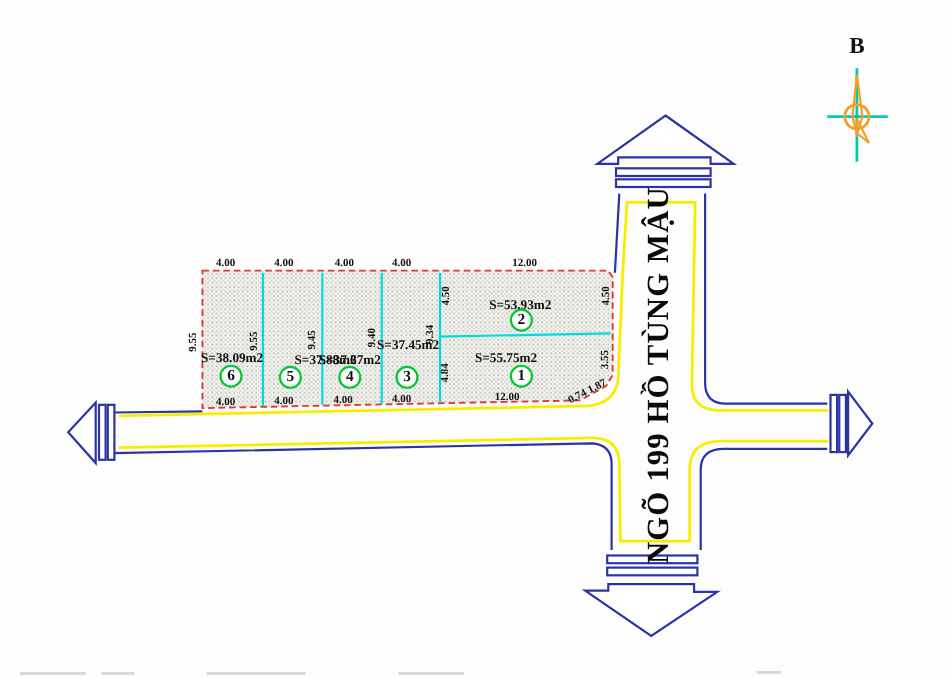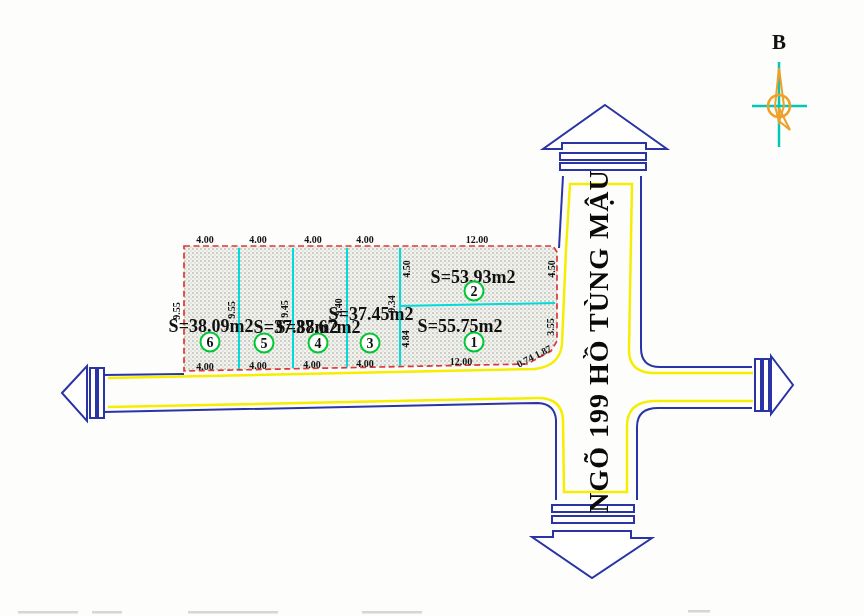--- a/index.html
+++ b/index.html
@@ -18,21 +18,21 @@
     color:#111;
   }
   .dim{
     font-size:10px;
     font-weight:bold;
     letter-spacing:0px;
   }
   .rot{transform:translate(-50%,-50%) rotate(-90deg);}
   .diag{transform:translate(-50%,-50%) rotate(-27deg);}
   .area{
-    font-size:18px;
+    font-size:12px;
     font-weight:bold;
   }
   .plotnum{
     position:absolute;
     transform:translate(-50%,-50%);
     width:17px;height:17px;
     border:2.5px solid #00c832;
     border-radius:50%;
     background:#fff;
     text-align:center;

